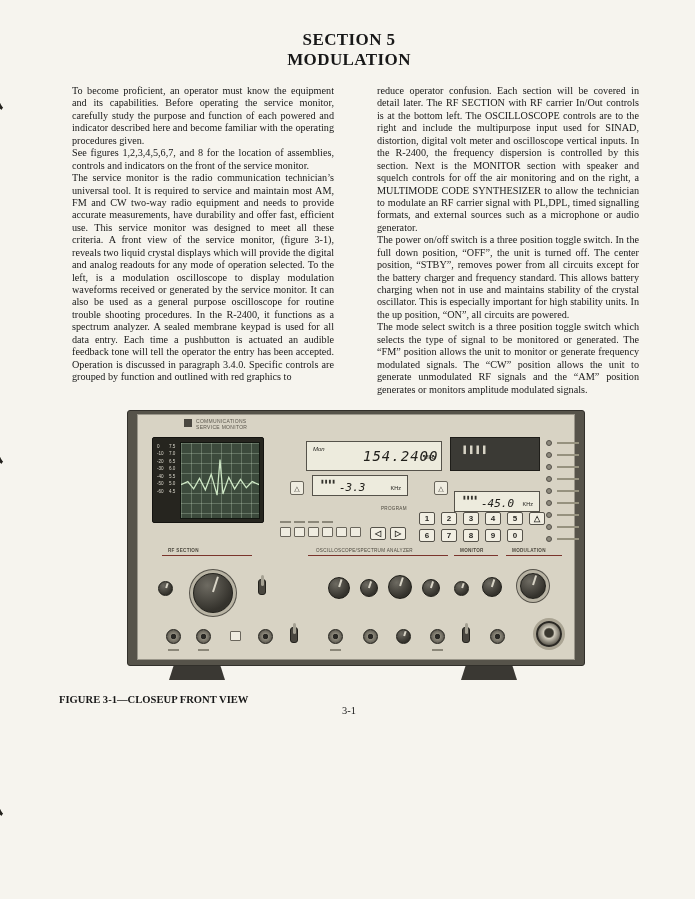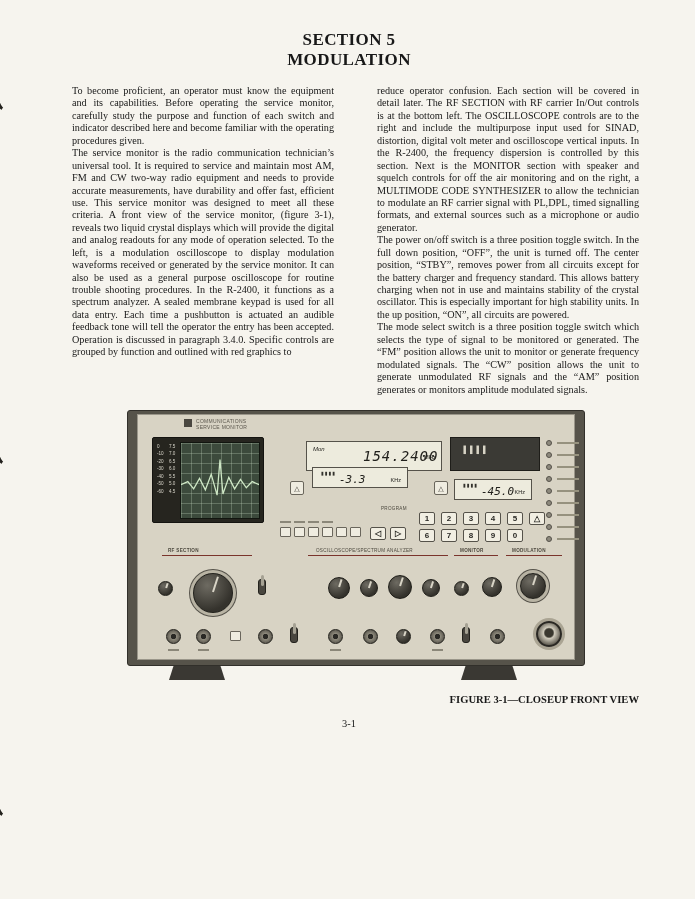--- a/index.html
+++ b/index.html
@@ -83,42 +83,43 @@
   .small-label { position: absolute; font-size: 4.6px; color: #4c483e; letter-spacing: .3px; white-space: nowrap; }
   .rule { position: absolute; height: 1px; background: #7a342c; }
   
   .knob { position: absolute; border-radius: 50%; background: radial-gradient(circle at 35% 30%, #6e6b62, #34322c 70%); border: 1px solid #1f1e19; }
   .knob .kp { position: absolute; left: 50%; top: 6%; width: 2px; height: 42%; background: #d8d4c6; transform: translateX(-50%) rotate(18deg); transform-origin: bottom center; }
   .knob.ringed { box-shadow: 0 0 0 3px #b9b4a4, 0 0 0 4px #55524a; }
   .toggle { position: absolute; width: 8px; height: 16px; background: #49463f; border-radius: 3px; border: 1px solid #23221d; }
   .toggle .lever { position: absolute; left: 2px; top: -5px; width: 3px; height: 11px; background: #a5a193; border-radius: 2px; }
   .bnc { position: absolute; width: 15px; height: 15px; border-radius: 50%; background: radial-gradient(circle at 50% 50%, #2a2925 28%, #8d897b 32%, #5b584f 75%); border: 1px solid #23221d; }
   .nconn { position: absolute; width: 26px; height: 26px; border-radius: 50%; background: radial-gradient(circle at 50% 45%, #3a382f 25%, #cfcabb 34%, #6b675c 70%); border: 2px solid #2a2823; box-shadow: 0 0 0 3px #aaa493; }
-  .fig-caption { text-align: right; font-weight: bold; font-size: 10.6px; margin-top: 12px; font-family: "Liberation Serif", serif; }
-  .page-number { text-align: center; font-size: 10.4px; margin-top: 13px; }
+  .fig-caption { text-align: left; font-weight: bold; font-size: 10.6px; margin-top: 12px; font-family: "Liberation Serif", serif; }
+  .page-number { text-align: center; font-size: 10.4px; }
 </style>
 </head>
 <body>
 
 <div class="page">
 
   <div class="bind-mark" style="top:86px"></div>
   <div class="bind-mark" style="top:440px"></div>
   <div class="bind-mark" style="top:792px"></div>
 
   <div class="content">
     <div class="title-line">SECTION 5</div>
     <div class="title-line">MODULATION</div>
 
     <div class="columns">
       <div class="col">
         <div class="sec">
-          <div class="sec-body">To become proficient, an operator must know the equipment and its capabilities. Before operating the service monitor, carefully study the purpose and function of each switch and indicator described here and become familiar with the operating procedures given.</div>
-        </div>
-        <div class="sec">
+          <div class="sec-body">To become proficient, an operator must know the equipment and its capabilities. Before operating the service monitor, carefully study the purpose and function of each powered and indicator described here and become familiar with the operating procedures given.</div>
+        </div>
+        <div class="sec">
+          <div class="sec-body">See figures 1,2,3,4,5,6,7, and 8 for the location of assemblies, controls and indicators on the front of the service monitor.</div>
         </div>
         <div class="sec">
           <div class="sec-body">The service monitor is the radio communication technician’s universal tool. It is required to service and maintain most AM, FM and CW two-way radio equipment and needs to provide accurate measurements, have durability and offer fast, efficient use. This service monitor was designed to meet all these criteria. A front view of the service monitor, (figure 3-1), reveals two liquid crystal displays which will provide the digital and analog readouts for any mode of operation selected. To the left, is a modulation oscilloscope to display modulation waveforms received or generated by the service monitor. It can also be used as a general purpose oscilloscope for routine trouble shooting procedures. In the R-2400, it functions as a spectrum analyzer. A sealed membrane keypad is used for all data entry. Each time a pushbutton is actuated an audible feedback tone will tell the operator the entry has been accepted. Operation is discussed in paragraph 3.4.0. Specific controls are grouped by function and outlined with red graphics to</div>
         </div>
       </div>
       <div class="col">
         <div class="sec">
           <div class="sec-body no-head">reduce operator confusion. Each section will be covered in detail later. The RF SECTION with RF carrier In/Out controls is at the bottom left. The OSCILLOSCOPE controls are to the right and include the multipurpose input used for SINAD, distortion, digital volt meter and oscilloscope vertical inputs. In the R-2400, the frequency dispersion is controlled by this section. Next is the MONITOR section with speaker and squelch controls for off the air monitoring and on the right, a MULTIMODE CODE SYNTHESIZER to allow the technician to modulate an RF carrier signal with PL,DPL, timed signalling formats, and external sources such as a microphone or audio generator.</div>
         </div>
         <div class="sec">
@@ -167,27 +168,27 @@
             <span class="pre">Mon</span>
             <span class="digits">154.2400</span>
             <span class="unit">MHz</span>
           </div>
 
           <div class="meter-window">
             <span class="mbars">▐▐▐▐</span>
           </div>
 
           <div class="tri-btn" style="left:152px; top:66px">△</div>
-          <div class="lcd lcd-small" style="left:174px; top:52px">
+          <div class="lcd lcd-small" style="left:174px; top:60px">
             <span class="bars">▮▮▮▮</span>
             <span class="digits">-3.3</span>
             <span class="unit">KHz</span>
           </div>
           <div class="tri-btn" style="left:296px; top:66px">△</div>
-          <div class="lcd lcd-small" style="left:316px; top:64px; width:78px">
+          <div class="lcd lcd-small" style="left:316px; top:76px; width:86px">
             <span class="bars">▮▮▮▮</span>
             <span class="digits">-45.0</span>
             <span class="unit">KHz</span>
           </div>
 
           <div class="led-row" style="left:408px; top:24px">
               <span class="dot"></span>
               <span class="tick"></span>
             </div>
           <div class="led-row" style="left:408px; top:36px">

